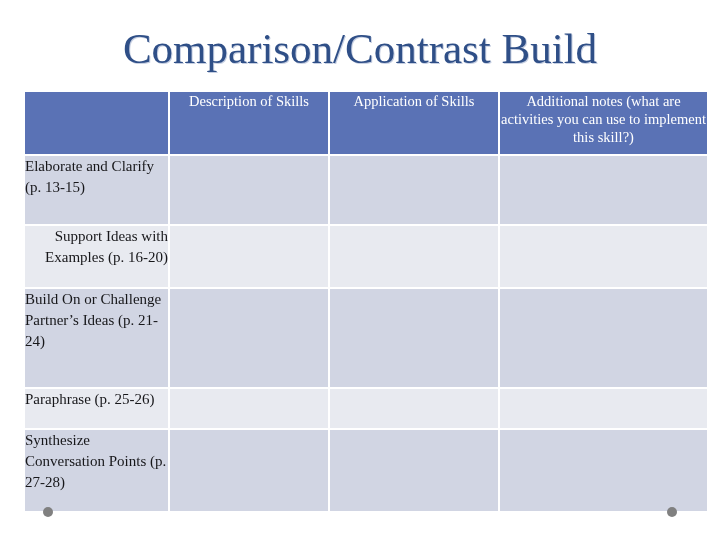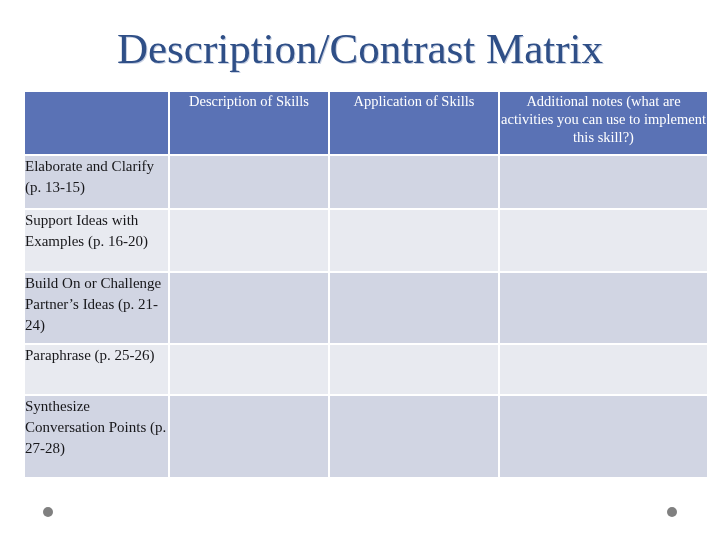--- a/index.html
+++ b/index.html
@@ -89,43 +89,43 @@
     line-height: 21px;
     color: #17171a;
     padding: 8px 7px 8px 7px;
     box-sizing: border-box;
     vertical-align: top;
     text-align: left;
   }
   tr.band-dark td { background: #d1d5e3; }
   tr.band-light td { background: #e8eaf0; }
 
-  tr.r1 td { height: 52px; }
-  tr.r2 td { height: 61px; }
-  tr.r3 td { height: 70px; }
-  tr.r4 td { height: 49px; }
+  tr.r1 td { height: 68px; }
+  tr.r2 td { height: 61px; text-align: right; }
+  tr.r3 td { height: 98px; }
+  tr.r4 td { height: 39px; }
   tr.r5 td { height: 81px; margin-top: 36px; }
 
   
   .dot {
     position: absolute;
     width: 10px;
     height: 10px;
     border-radius: 50%;
     background: #808080;
   }
   .dot-left  { left: 43px;  top: 507px; }
   .dot-right { left: 667px; top: 507px; }
 </style>
 </head>
 <body>
 
 <div class="slide">
 
-  <div class="slide-title">Description/Contrast Matrix</div>
+  <div class="slide-title">Comparison/Contrast Build</div>
 
   <table class="matrix-table">
     <colgroup>
       <col class="c1">
       <col class="c2">
       <col class="c3">
       <col class="c4">
     </colgroup>
     <thead>
       <tr class="header-row">

